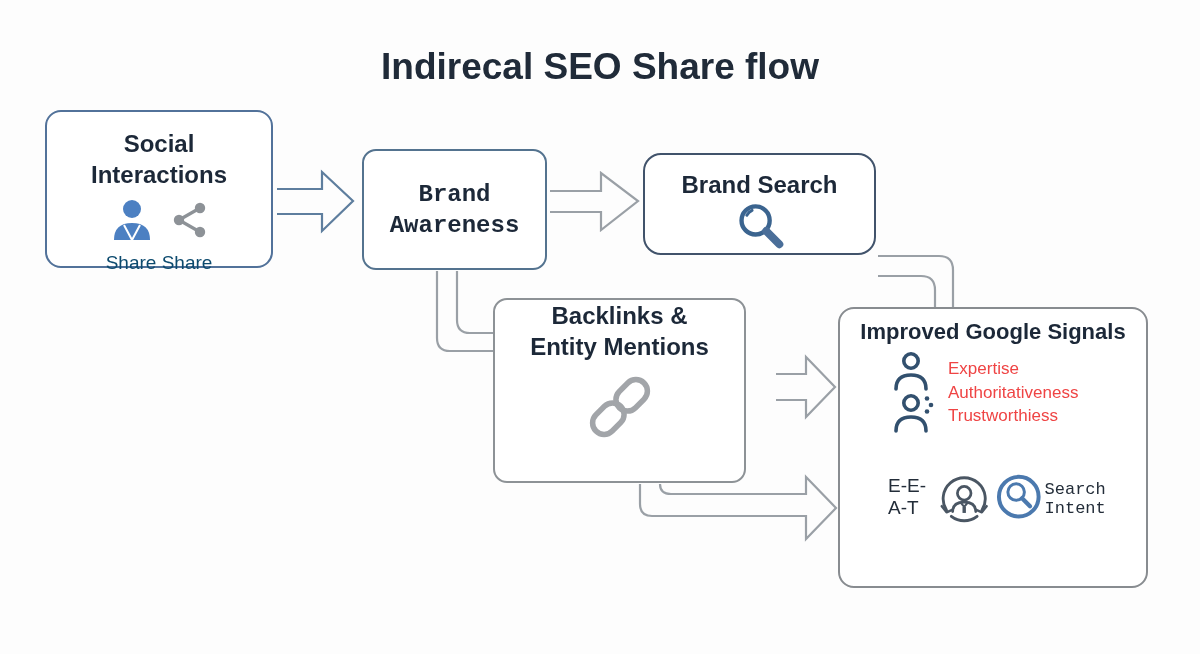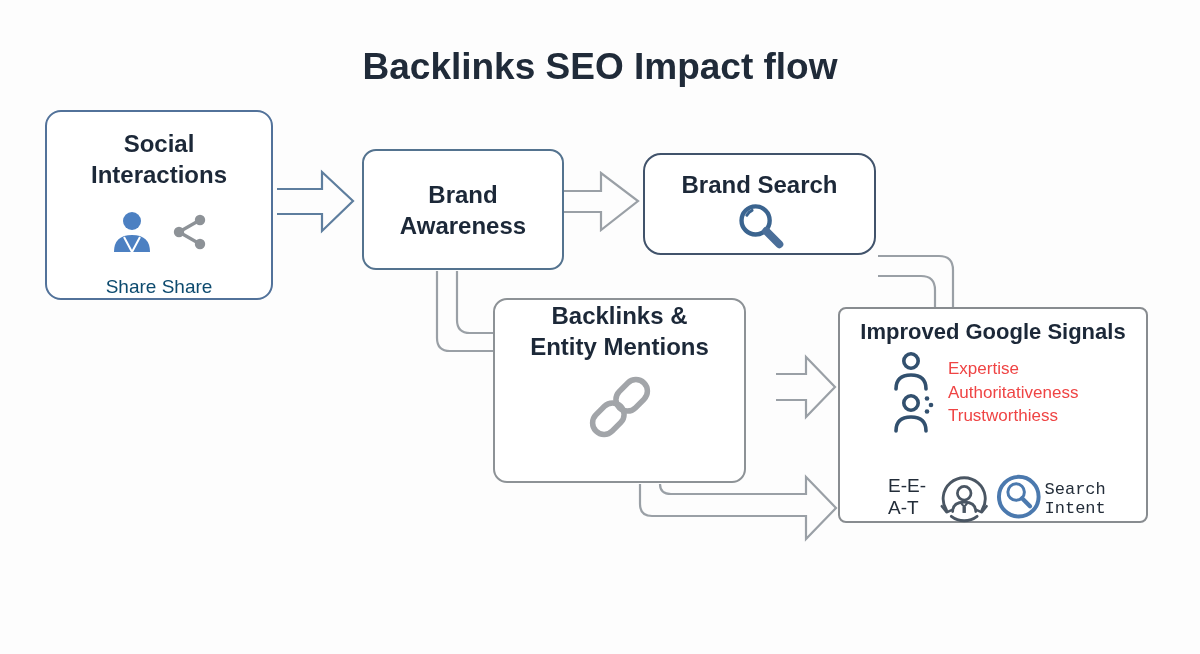--- a/index.html
+++ b/index.html
@@ -8,51 +8,51 @@
   .title{position:absolute;left:0;top:46px;width:1200px;text-align:center;
          font-size:37px;font-weight:700;color:#202b39;margin:0;}
   .connectors{position:absolute;left:0;top:0;pointer-events:none;}
   .connectors path{fill:none;stroke-width:2.2px;}
   .p-blue{stroke:#5e7e9e;}
   .p-gray{stroke:#9aa0a6;}
   .node{position:absolute;background:#ffffff;box-sizing:border-box;
         display:flex;flex-direction:column;align-items:center;}
   .node-label{font-weight:700;text-align:center;white-space:pre-line;
               font-size:24px;line-height:31px;color:#1c2838;}
-  #box-social{left:45px;top:110px;width:228px;height:190px;
-              border:2px solid #52729a;border-radius:16px;padding-top:16px;justify-content:space-between;}
-  #box-awareness{left:362px;top:149px;width:202px;height:121px;
-              border:2px solid #54738f;border-radius:14px;justify-content:center;}
+  #box-social{left:45px;top:110px;width:228px;height:158px;
+              border:2px solid #52729a;border-radius:16px;padding-top:16px;}
+  #box-awareness{left:362px;top:149px;width:185px;height:121px;
+              border:2px solid #54738f;border-radius:14px;justify-content:center;font-family:Liberation Mono, monospace;}
   #box-search{left:643px;top:153px;width:233px;height:102px;
               border:2px solid #41536b;border-radius:18px;padding-top:14px;}
   #box-backlinks{left:493px;top:298px;width:253px;height:185px;
               border:2px solid #8d9296;border-radius:14px;}
-  #box-signals{left:838px;top:307px;width:310px;height:216px;
-              border:2px solid #888c90;border-radius:8px;padding:10px 12px 0 12px;}
+  #box-signals{left:838px;top:307px;width:310px;height:281px;
+              border:2px solid #888c90;border-radius:16px;padding:10px 12px 0 12px;}
   .icon-row{display:flex;align-items:center;gap:16px;margin-top:8px;}
   .caption{font-size:19px;color:#0c4a6e;margin-top:10px;}
   #box-search svg{margin-top:2px;}
   #box-backlinks svg{margin-top:8px;}
   .signals-title{font-size:22px;font-weight:700;white-space:nowrap;color:#1c2838;}
   .eat-row{display:flex;align-items:flex-start;margin-top:6px;width:100%;padding-left:40px;box-sizing:border-box;}
   .eat-icons{display:flex;flex-direction:column;}
   .eat-list{margin-left:12px;margin-top:6px;}
   .eat-item{font-size:17px;line-height:23.5px;color:#ef4444;}
   .bottom-row{display:flex;justify-content:space-between;width:100%;box-sizing:border-box;
               padding:0 34px 0 36px;margin-top:22px;}
   .eeat-col,.intent-col{display:flex;flex-direction:row;align-items:center;}
   .eeat-label{font-size:19px;color:#232d39;margin-bottom:2px;}
   .intent-label{font-size:17px;color:#232d39;margin-top:2px;font-family:Liberation Mono, monospace;}
 </style>
 </head>
 <body>
 
 <div class="stage">
 
-  <h1 class="title">Backlinks SEO Impact flow</h1>
+  <h1 class="title">Indirecal SEO Share flow</h1>
 
   <svg class="connectors" width="1200" height="654" viewBox="0 0 1200 654">
     <path class="p-blue" d="M277,189 L322,189 L322,172 L353,201 L322,231 L322,214 L277,214"></path>
     <path class="p-gray" d="M550,191 L601,191 L601,173 L638,201 L601,230 L601,212 L550,212"></path>
     <path class="p-gray" d="M457,271 L457,320 Q457,333 470,333 L521,333"></path>
     <path class="p-gray" d="M437,271 L437,338 Q437,351 450,351 L521,351"></path>
     <path class="p-gray" d="M878,256 L939,256 Q953,256 953,270 L953,308"></path>
     <path class="p-gray" d="M878,276 L921,276 Q935,276 935,290 L935,308"></path>
     <path class="p-gray" d="M776,374 L806,374 L806,357 L835,387 L806,417 L806,400 L776,400"></path>
     <path class="p-gray" d="M660,484 Q660,494 671,494 L806,494 L806,477 L836,508 L806,539 L806,516 L652,516 Q640,516 640,504 L640,484"></path>

